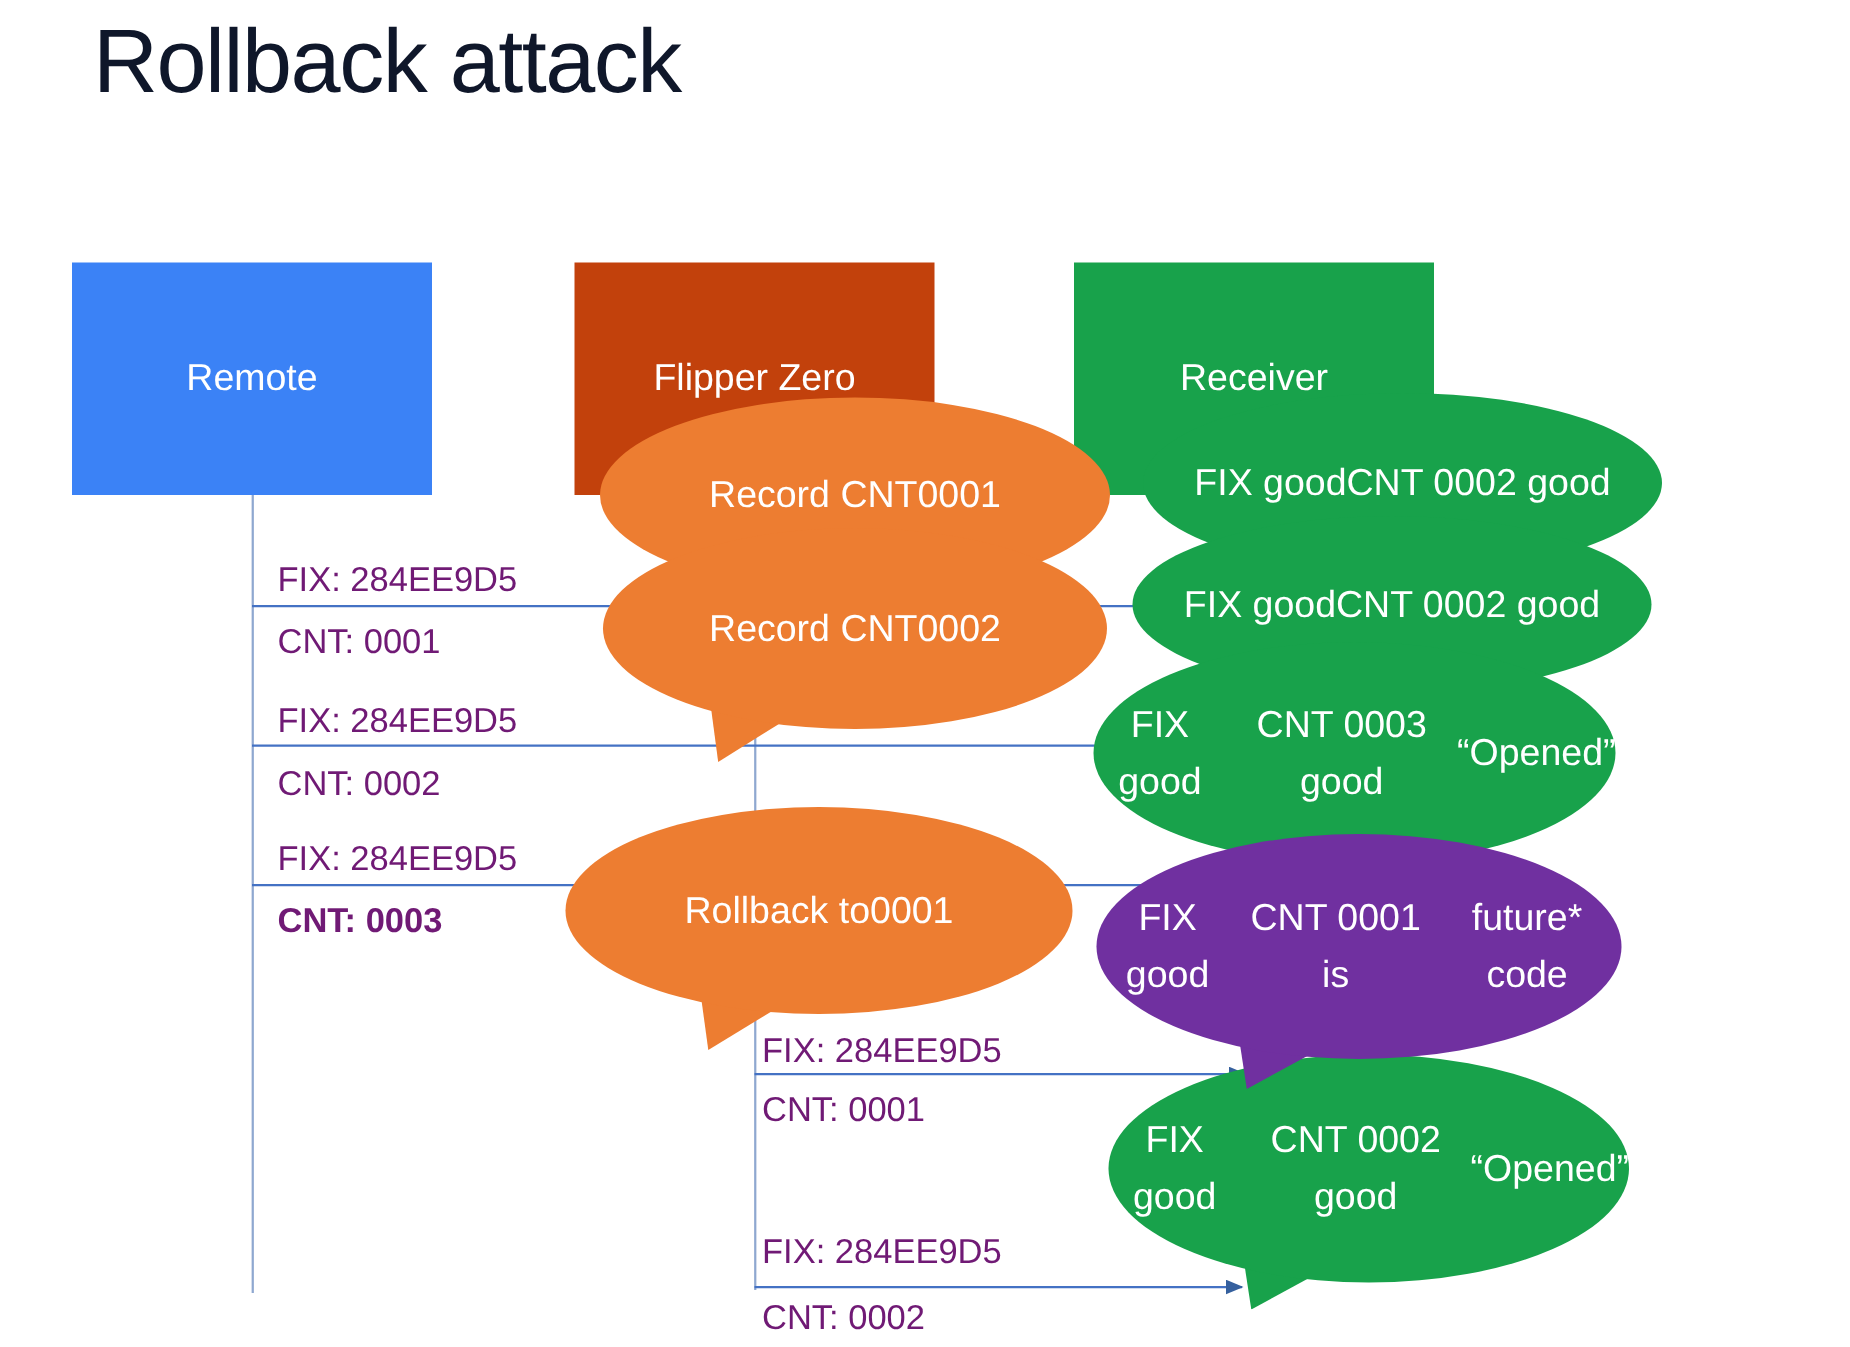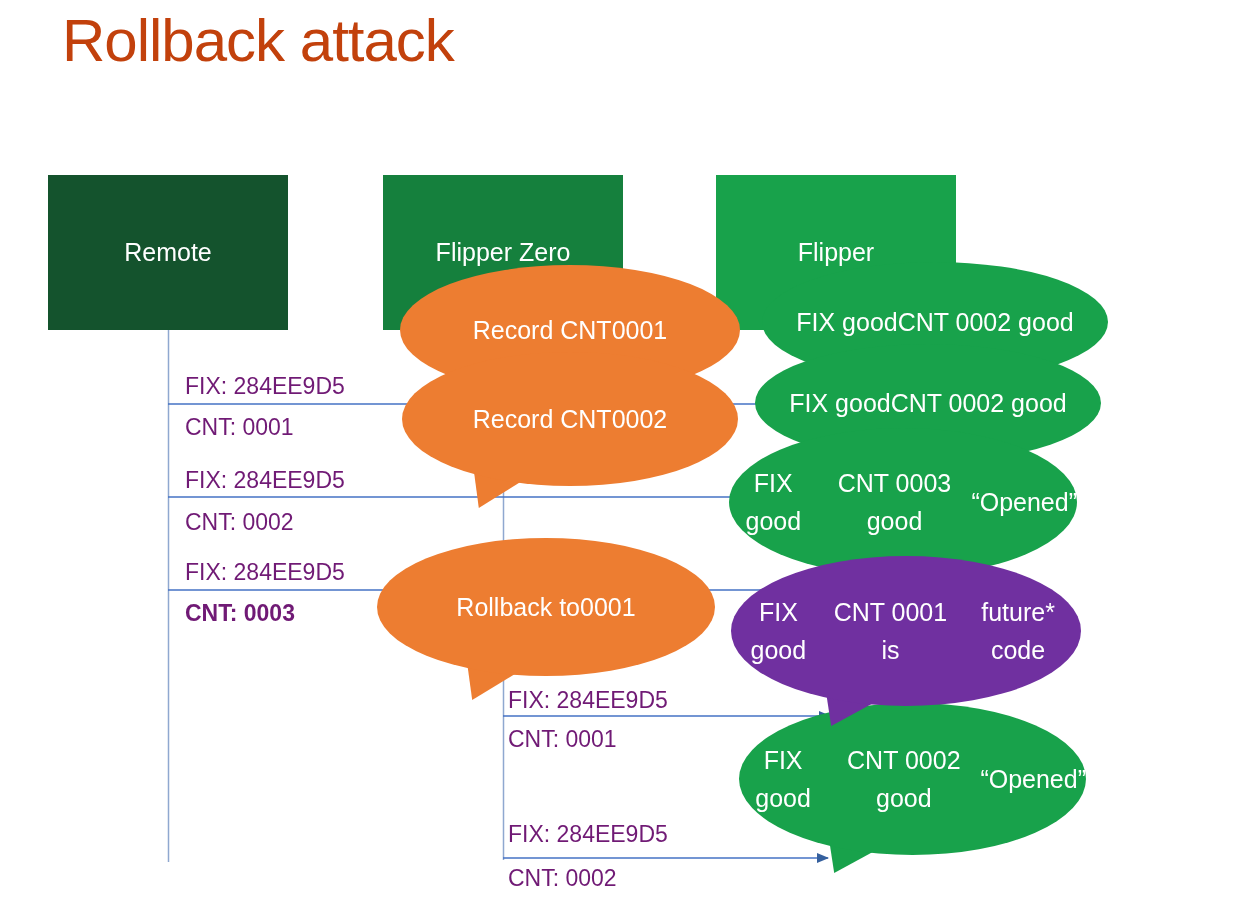--- a/index.html
+++ b/index.html
@@ -1,30 +1,30 @@
 <!DOCTYPE html>
 <html><head>
 <meta charset="utf-8">
 <style>
   html,body{margin:0;padding:0;background:#fff;}
   .canvas{
     position:relative;width:1233px;height:898px;background:#ffffff;
     font-family:"Liberation Sans",sans-serif;overflow:hidden;
   }
   .slide-title{
-    position:absolute;left:62px;top:6px;font-size:60px;color:#c2410c;
+    position:absolute;left:62px;top:6px;font-size:60px;color:#0f172a;
     letter-spacing:-1px;white-space:nowrap;
   }
   .actor{
     position:absolute;width:240px;height:155px;top:175px;
     display:flex;align-items:center;justify-content:center;
     color:#ffffff;font-size:25px;
   }
-  .actor.remote{left:48px;background:#14532d;}
-  .actor.flipper{left:383px;background:#15803d;}
+  .actor.remote{left:48px;background:#3b82f6;}
+  .actor.flipper{left:383px;background:#c2410c;}
   .actor.receiver{left:716px;background:#18A24B;}
 
   .layer{position:absolute;left:0;top:0;}
 
   .msg{
     position:absolute;font-size:23px;color:#701a75;line-height:1.1;white-space:nowrap;
   }
 
   .bubble{position:absolute;}
   .bubble .ellipse{
@@ -47,21 +47,21 @@
 
   <div class="slide-title">Rollback attack</div>
 
   <div class="actor remote">
     <span>Remote</span>
   </div>
   <div class="actor flipper">
     <span>Flipper Zero</span>
   </div>
   <div class="actor receiver">
-    <span>Flipper</span>
+    <span>Receiver</span>
   </div>
 
   <svg class="layer" width="1233" height="898">
     <defs>
       <marker id="arrowhead" markerUnits="userSpaceOnUse" markerWidth="13" markerHeight="11" refX="11" refY="5" orient="auto">
         <path d="M0,0 L12,5 L0,10 Z" fill="#35609E"></path>
       </marker>
     </defs>
     <line x1="168.5" y1="330" x2="168.5" y2="862" stroke="#8FA8D0" stroke-width="1.5"></line>
     <line x1="503.5" y1="330" x2="503.5" y2="860" stroke="#8FA8D0" stroke-width="1.5"></line>

